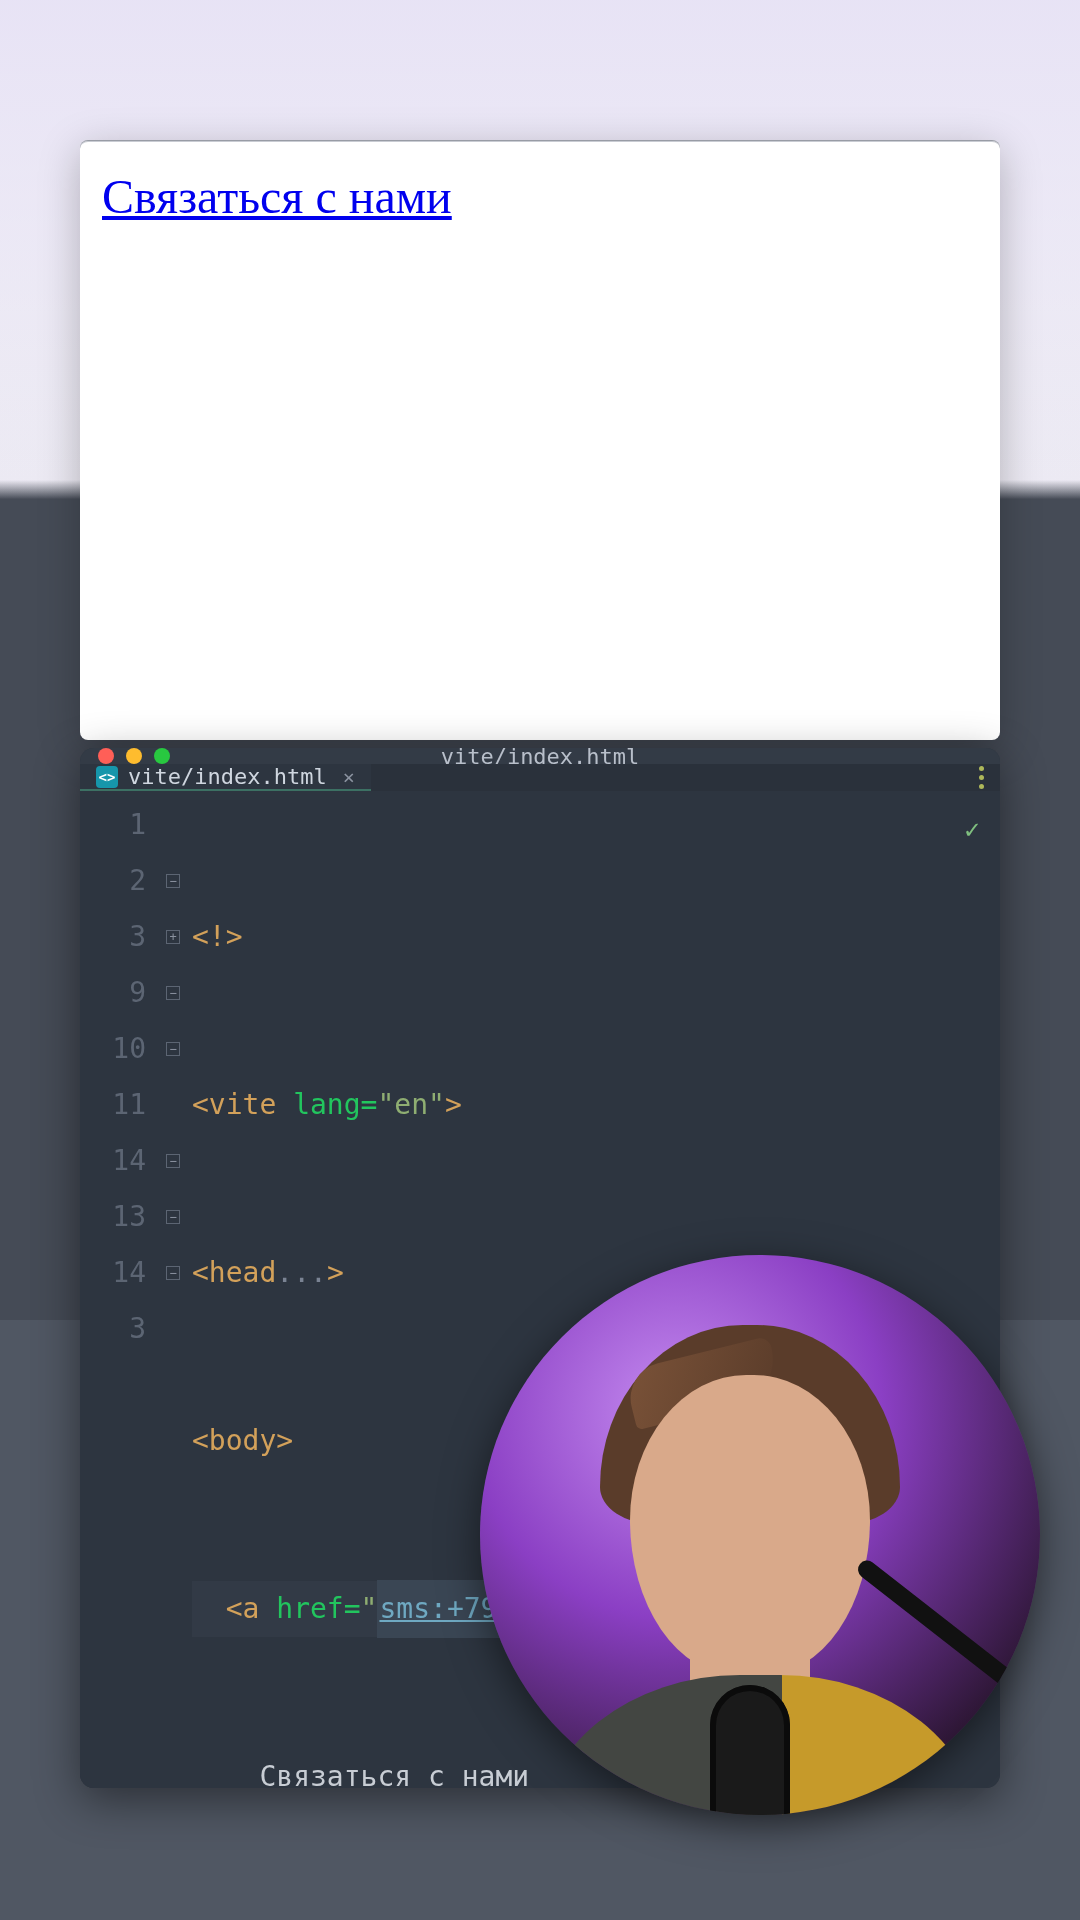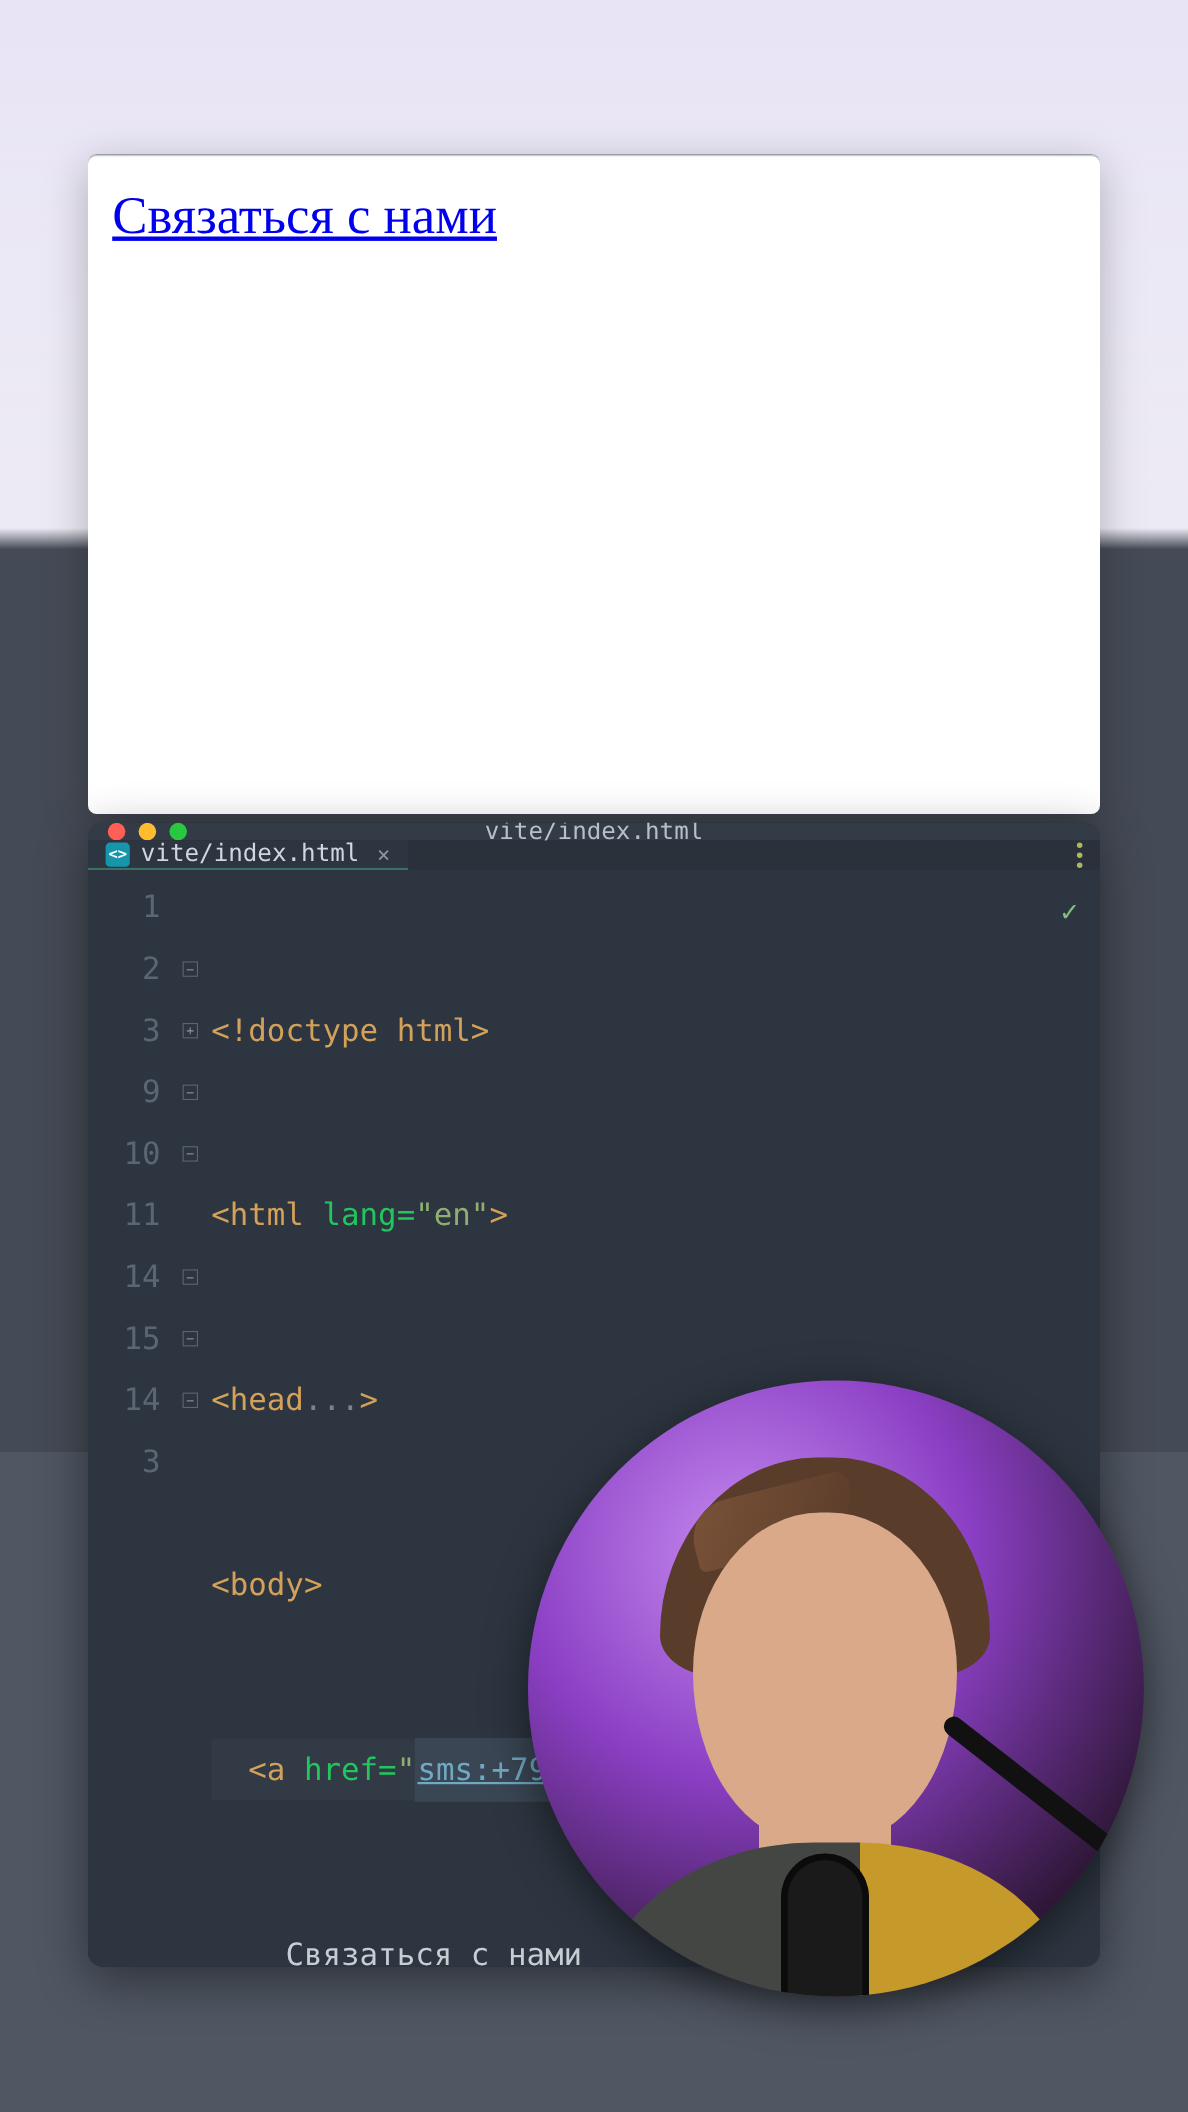--- a/index.html
+++ b/index.html
@@ -161,21 +161,21 @@
       <span class="ok-mark">✓</span>
 
       <div class="gutter">
         <div>1</div>
         <div>2</div>
         <div>3</div>
         <div>9</div>
         <div>10</div>
         <div>11</div>
         <div>14</div>
-        <div>15</div>
+        <div>13</div>
         <div>14</div>
         <div>3</div>
       </div>
 
       <div class="foldcol">
         <div></div>
         <div>
             <span class="fold">−</span>
           </div>
         <div>
@@ -194,22 +194,22 @@
         <div>
             <span class="fold">−</span>
           </div>
         <div>
             <span class="fold">−</span>
           </div>
         <div></div>
       </div>
 
       <div class="src">
-        <div class="row"><span class="t-doctype">&lt;!</span><span class="t-doctype">doctype html</span><span class="t-doctype">&gt;</span></div>
-        <div class="row"><span class="t-doctype">&lt;</span><span class="t-tag">html</span><span> </span><span class="t-attr">lang=</span><span class="t-str">"en"</span><span class="t-doctype">&gt;</span></div>
+        <div class="row"><span class="t-doctype">&lt;!</span><span class="t-doctype">&gt;</span></div>
+        <div class="row"><span class="t-doctype">&lt;</span><span class="t-tag">vite</span><span> </span><span class="t-attr">lang=</span><span class="t-str">"en"</span><span class="t-doctype">&gt;</span></div>
         <div class="row"><span class="t-doctype">&lt;</span><span class="t-tag">head</span><span class="t-fold">...</span><span class="t-doctype">&gt;</span></div>
         <div class="row"><span class="t-doctype">&lt;</span><span class="t-tag">body</span><span class="t-doctype">&gt;</span></div>
         <div class="row hl-row"><span>  </span><span class="t-doctype">&lt;</span><span class="t-tag">a</span><span> </span><span class="t-attr">href=</span><span class="t-str">"</span><span class="t-link">sms:+79998887766</span><span class="t-str">"</span><span class="t-doctype">&gt;</span></div>
         <div class="row"><span>    </span><span>Связаться с нами</span></div>
         
         
         
         
       </div>
     </div>

